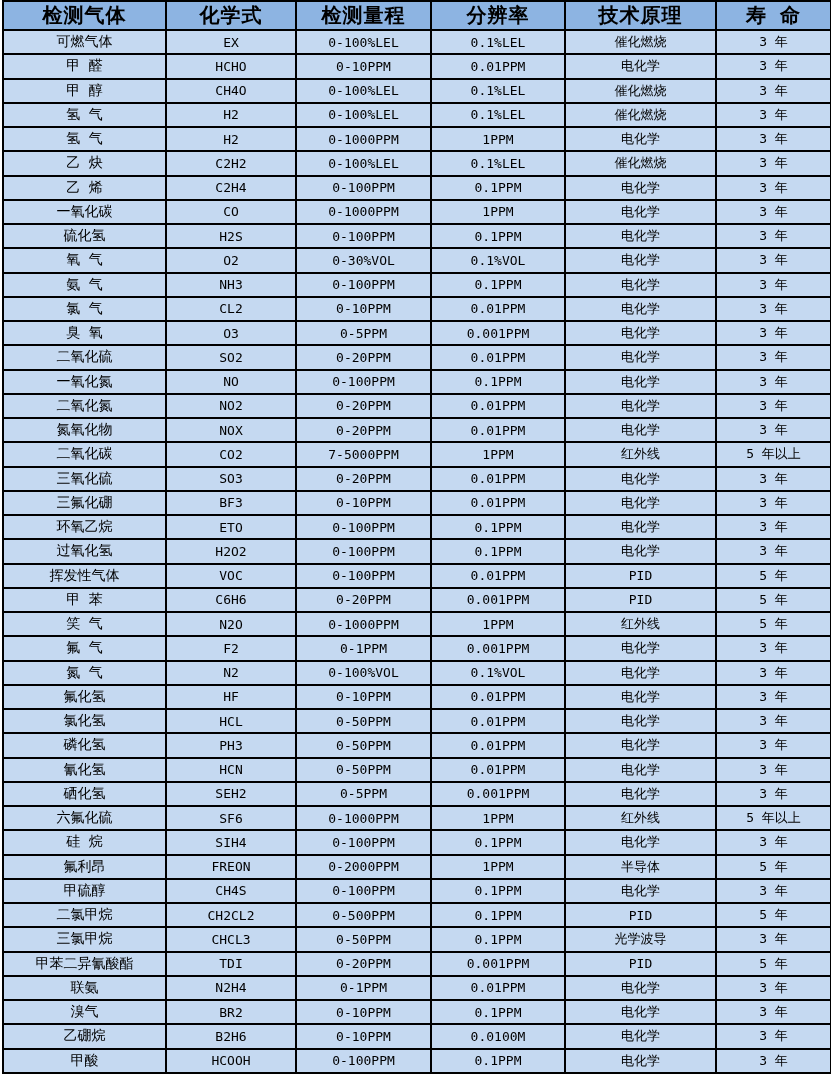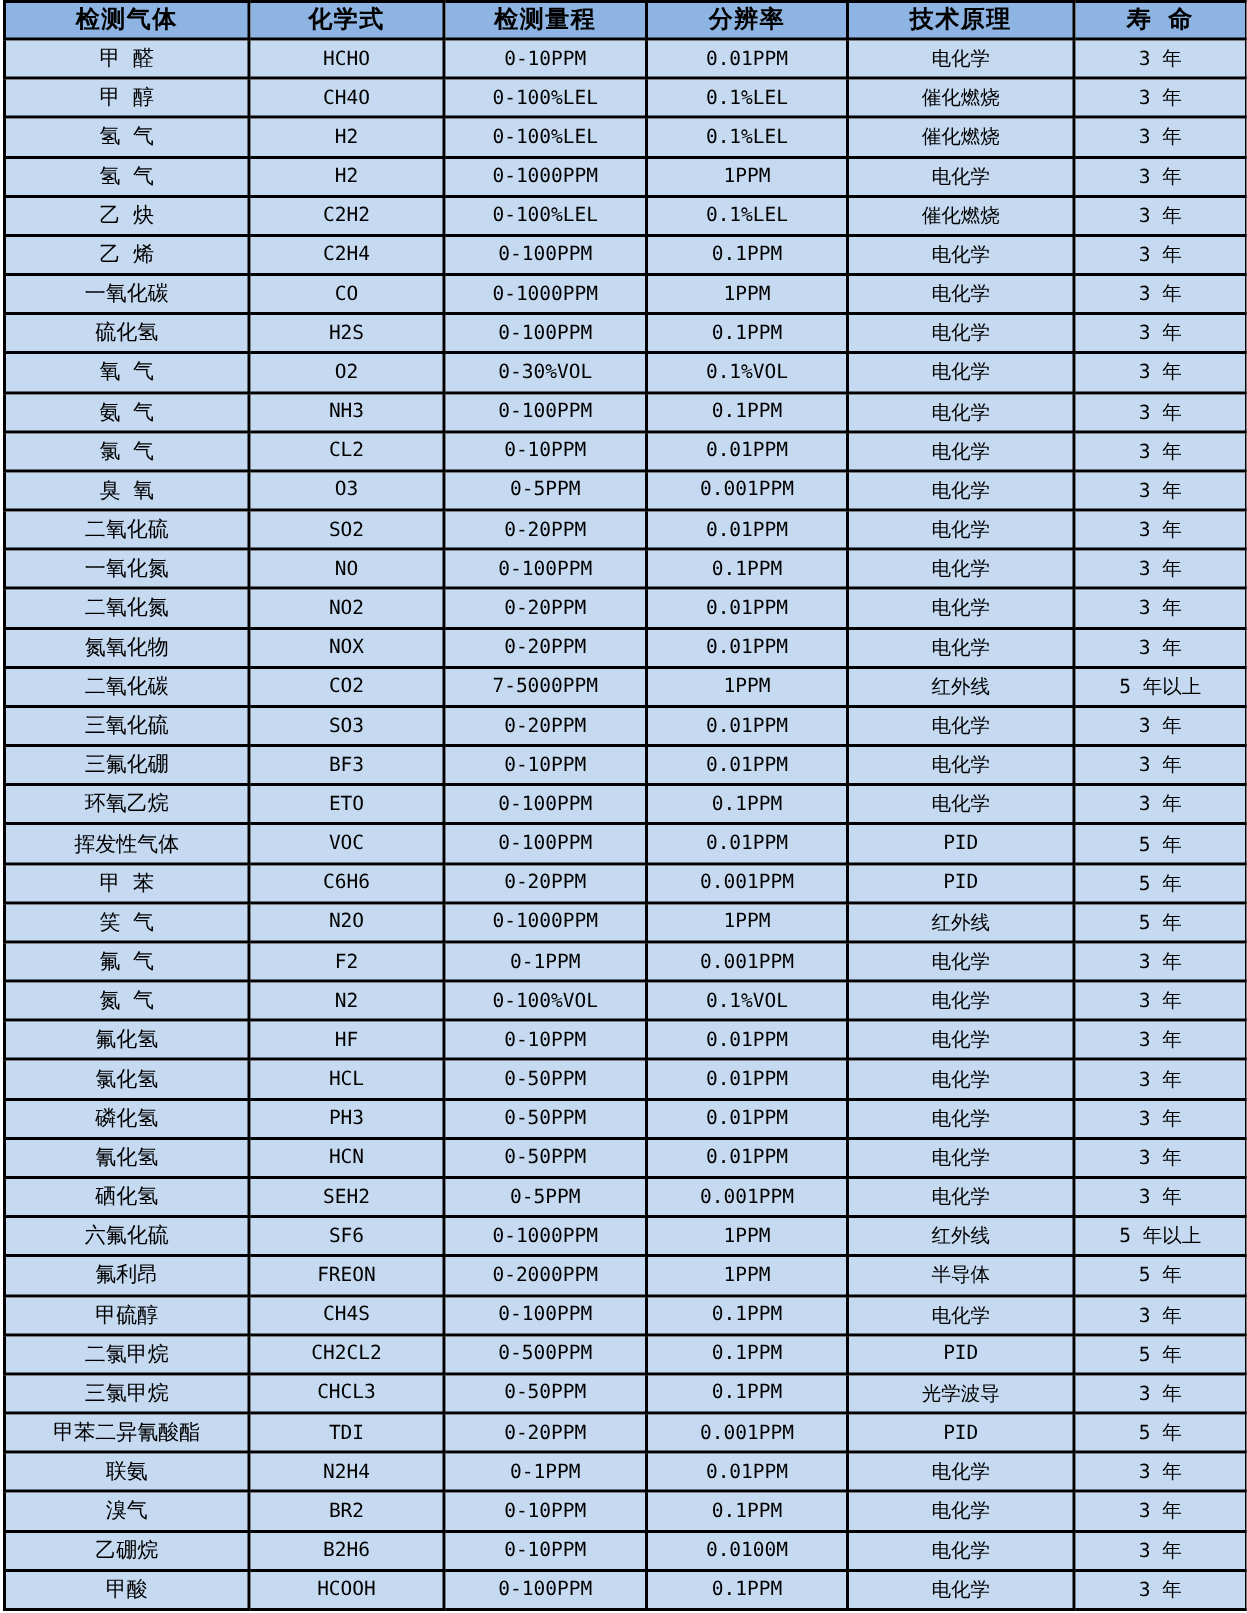--- a/index.html
+++ b/index.html
@@ -29,21 +29,21 @@
     border: 2px solid var(--border-color, #000000);
     padding: 0;
     text-align: center;
     vertical-align: middle;
     white-space: nowrap;
     overflow: hidden;
     color: var(--text-color, #000000);
   }
   th {
     background: var(--header-bg, #8DB4E2);
-    font-size: 16px;
+    font-size: 20px;
     font-weight: bold;
     height: 23px;
     letter-spacing: 1px;
   }
   td {
     background: var(--row-bg, #C5D9F1);
     font-size: 13px;
     height: 21px;
   }
   td.gas-name {
@@ -67,20 +67,28 @@
         <th>检测气体</th>
         <th>化学式</th>
         <th>检测量程</th>
         <th>分辨率</th>
         <th>技术原理</th>
         <th>寿 命</th>
       </tr>
   </thead>
   <tbody>
       <tr>
+        <td class="gas-name">可燃气体</td>
+        <td>EX</td>
+        <td>0-100%LEL</td>
+        <td>0.1%LEL</td>
+        <td>催化燃烧</td>
+        <td>3 年</td>
+      </tr>
+      <tr>
         <td class="gas-name">甲 醛</td>
         <td>HCHO</td>
         <td>0-10PPM</td>
         <td>0.01PPM</td>
         <td>电化学</td>
         <td>3 年</td>
       </tr>
       <tr>
         <td class="gas-name">甲 醇</td>
         <td>CH4O</td>
@@ -227,20 +235,28 @@
       </tr>
       <tr>
         <td class="gas-name">环氧乙烷</td>
         <td>ETO</td>
         <td>0-100PPM</td>
         <td>0.1PPM</td>
         <td>电化学</td>
         <td>3 年</td>
       </tr>
       <tr>
+        <td class="gas-name">过氧化氢</td>
+        <td>H2O2</td>
+        <td>0-100PPM</td>
+        <td>0.1PPM</td>
+        <td>电化学</td>
+        <td>3 年</td>
+      </tr>
+      <tr>
         <td class="gas-name">挥发性气体</td>
         <td>VOC</td>
         <td>0-100PPM</td>
         <td>0.01PPM</td>
         <td>PID</td>
         <td>5 年</td>
       </tr>
       <tr>
         <td class="gas-name">甲 苯</td>
         <td>C6H6</td>
@@ -315,20 +331,28 @@
       </tr>
       <tr>
         <td class="gas-name">六氟化硫</td>
         <td>SF6</td>
         <td>0-1000PPM</td>
         <td>1PPM</td>
         <td>红外线</td>
         <td>5 年以上</td>
       </tr>
       <tr>
+        <td class="gas-name">硅 烷</td>
+        <td>SIH4</td>
+        <td>0-100PPM</td>
+        <td>0.1PPM</td>
+        <td>电化学</td>
+        <td>3 年</td>
+      </tr>
+      <tr>
         <td class="gas-name">氟利昂</td>
         <td>FREON</td>
         <td>0-2000PPM</td>
         <td>1PPM</td>
         <td>半导体</td>
         <td>5 年</td>
       </tr>
       <tr>
         <td class="gas-name">甲硫醇</td>
         <td>CH4S</td>

